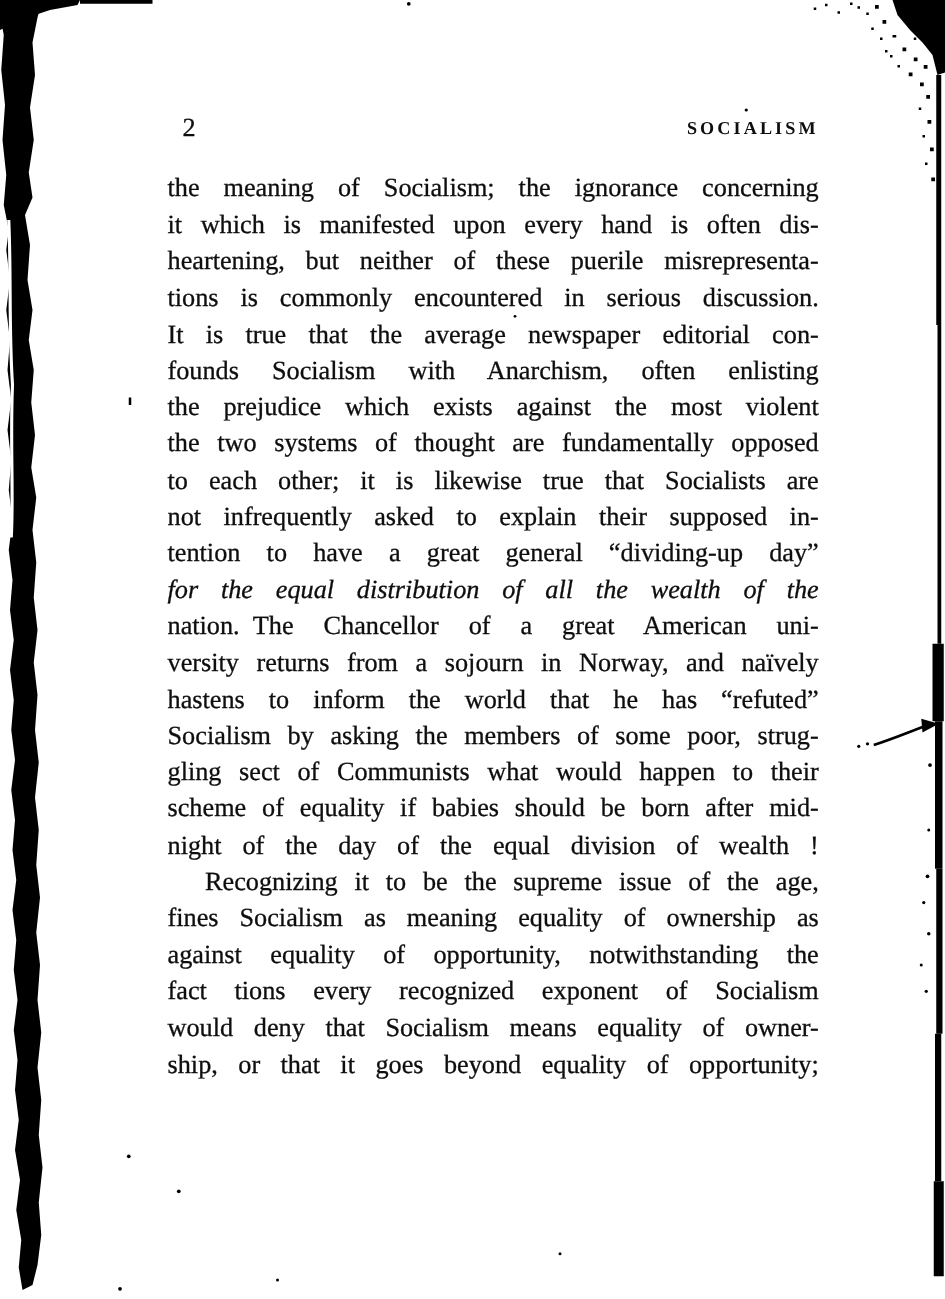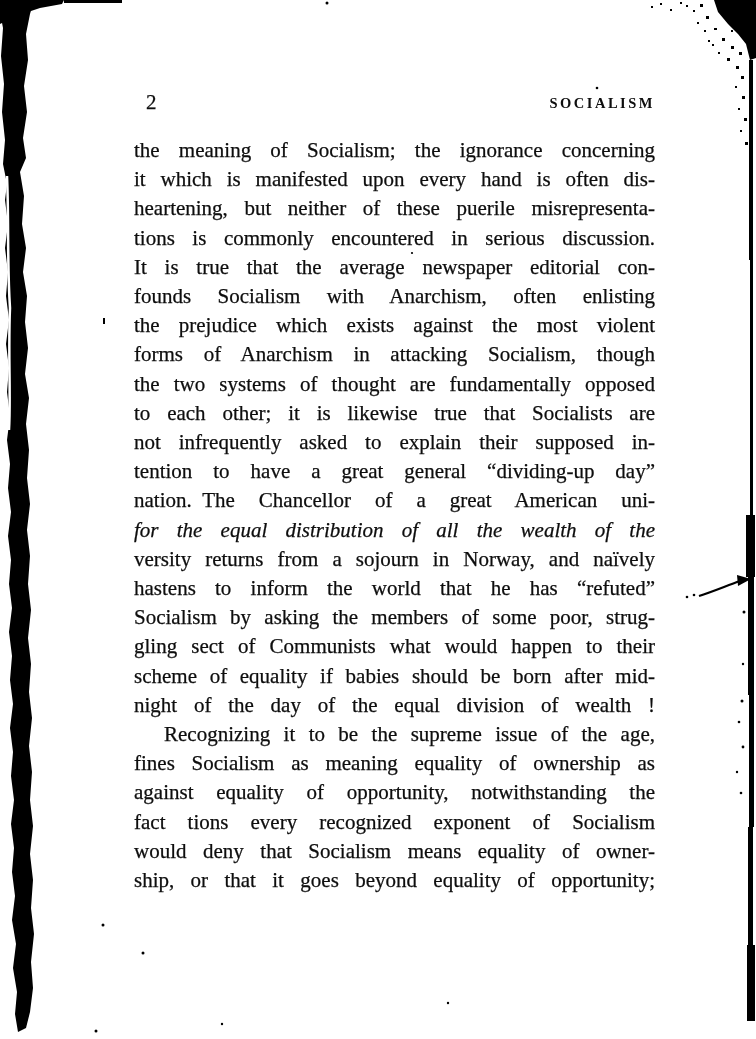--- a/index.html
+++ b/index.html
@@ -148,27 +148,26 @@
   </div>
 
   <div class="textblock">
       <div class="line">the meaning of Socialism; the ignorance concerning</div>
       <div class="line">it which is manifested upon every hand is often dis-</div>
       <div class="line">heartening, but neither of these puerile misrepresenta-</div>
       <div class="line">tions is commonly encountered in serious discussion.</div>
       <div class="line">It is true that the average newspaper editorial con-</div>
       <div class="line">founds Socialism with Anarchism, often enlisting</div>
       <div class="line">the prejudice which exists against the most violent</div>
-      <div class="line">forms of Anarchism in attacking Socialism, though</div>
       <div class="line">the two systems of thought are fundamentally opposed</div>
       <div class="line">to each other; it is likewise true that Socialists are</div>
       <div class="line">not infrequently asked to explain their supposed in-</div>
       <div class="line">tention to have a great general “dividing-up day”</div>
+      <div class="line italic">for the equal distribution of all the wealth of the</div>
       <div class="line">nation. The Chancellor of a great American uni-</div>
-      <div class="line italic">for the equal distribution of all the wealth of the</div>
       <div class="line">versity returns from a sojourn in Norway, and naïvely</div>
       <div class="line">hastens to inform the world that he has “refuted”</div>
       <div class="line">Socialism by asking the members of some poor, strug-</div>
       <div class="line">gling sect of Communists what would happen to their</div>
       <div class="line">scheme of equality if babies should be born after mid-</div>
       <div class="line">night of the day of the equal division of wealth !</div>
       <div class="line indent">Recognizing it to be the supreme issue of the age,</div>
       <div class="line">fines Socialism as meaning equality of ownership as</div>
       <div class="line">against equality of opportunity, notwithstanding the</div>
       <div class="line">fact tions every recognized exponent of Socialism</div>

